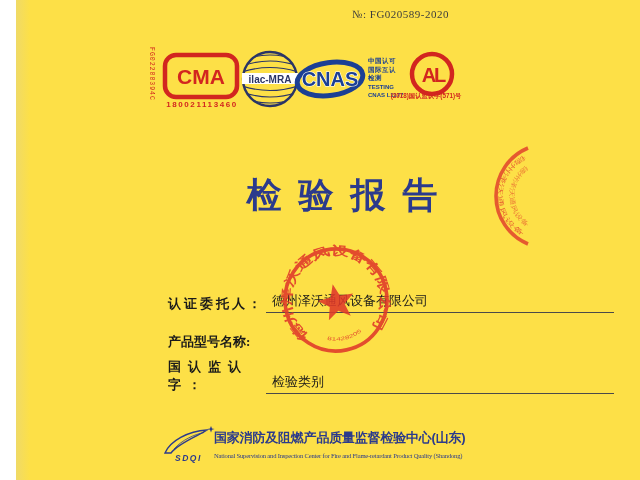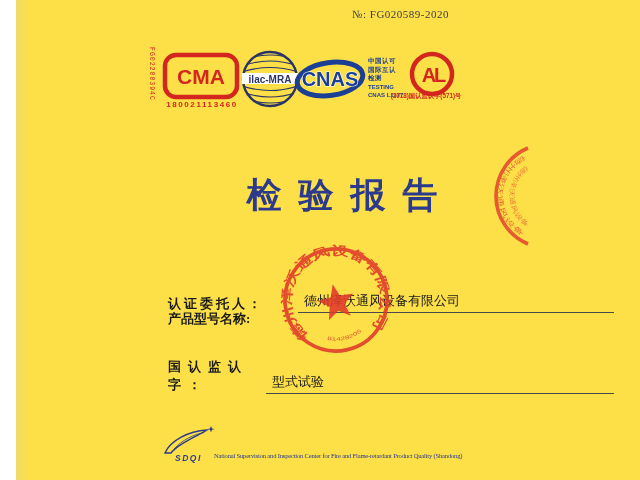--- a/index.html
+++ b/index.html
@@ -28,22 +28,22 @@
   .title-en{left:0;top:219px;width:640px;text-align:center;font-family:"Liberation Serif",serif;
         font-size:18px;font-weight:bold;color:#2b3a8c;letter-spacing:3px;word-spacing:9px;}
   
   .field{position:absolute;left:152px;width:446px;display:flex;align-items:flex-end;
         font-family:"Liberation Serif",serif;font-size:13px;color:#1a1a1a;}
   .flabel{flex:none;width:98px;font-weight:bold;}
   .sp-a{letter-spacing:3px;}
   .sp-b{letter-spacing:0;}
   .sp-c{letter-spacing:7px;}
   .fvalue{flex:1;border-bottom:1px solid #4a4a4a;padding:0 4px 2px 6px;white-space:nowrap;}
-  .f1{top:292px;gap:32px;}
-  .f2{top:310px;}
+  .f1{top:292px;}
+  .f2{top:333px;}
   .f3{top:358px;}
   
   .seal{left:265px;top:245px;opacity:.88;transform:rotate(-12deg);}
   .crescent{left:446px;top:146px;opacity:.8;}
   
   .footer-zh{left:198px;top:429px;font-size:13px;font-weight:bold;color:#2b3a8c;letter-spacing:-.2px;white-space:nowrap;}
   .footer-en{left:198px;top:452px;font-family:"Liberation Serif",serif;font-size:6.6px;
         color:#2b3a8c;letter-spacing:-.2px;white-space:nowrap;}
   svg{display:block;}
 </style>
@@ -106,21 +106,21 @@
 
   <div class="field f1">
     <span class="flabel sp-a">认证委托人：</span>
     <span class="fvalue">德州泽沃通风设备有限公司</span>
   </div>
   <div class="field f2">
     <span class="flabel sp-b">产品型号名称:</span>
   </div>
   <div class="field f3">
     <span class="flabel sp-c">国认监认字：</span>
-    <span class="fvalue">型式试验</span>
+    <span class="fvalue">检验类别</span>
   </div>
 
   <svg class="abs seal" width="110" height="110" viewBox="0 0 110 110">
     <defs>
       <path id="sealArc" d="M 20.5,83.9 A 45,45 0 1 1 89.5,83.9" fill="none"></path>
       <path id="sealBot" d="M 38,92 A 40,40 0 0 0 72,92" fill="none"></path>
     </defs>
     <circle cx="55" cy="55" r="51" fill="none" stroke="#e0392a" stroke-width="3.6"></circle>
     <polygon points="55,39 59.7,51.5 73.1,52.1 62.6,60.5 66.2,73.4 55,66 43.8,73.4 47.4,60.5 36.9,52.1 50.3,51.5" fill="#e0392a"></polygon>
     <text font-size="12.5" font-weight="bold" fill="#e0392a">
@@ -144,15 +144,16 @@
       <textPath href="#crB" textLength="108" lengthAdjust="spacingAndGlyphs">德州泽沃通风设备有限公司</textPath>
     </text>
   </svg>
 
   <svg class="abs" style="left:146px;top:426px;" width="54" height="37" viewBox="0 0 54 37">
     <path d="M 3,27 C 8,15 26,5 45,4 C 40,8 16,17 9,27 Z" fill="none" stroke="#2b3a8c" stroke-width="1.4"></path>
     <path d="M 12,23 C 20,14 32,8.5 42,6.5" fill="none" stroke="#2b3a8c" stroke-width="0.8"></path>
     <path d="M49,0 L50,2.6 L52.6,3 L50,3.8 L49,6.4 L48,3.8 L45.4,3 L48,2.6 Z" fill="#2b3a8c"></path>
     <text x="13" y="35" font-size="8.5" font-weight="bold" font-style="italic" fill="#2b3a8c" letter-spacing="1.5">SDQI</text>
   </svg>
+  <div class="abs footer-zh">国家消防及阻燃产品质量监督检验中心(山东)</div>
   <div class="abs footer-en">National Supervision and Inspection Center for Fire and Flame-retardant Product Quality (Shandong)</div>
 
 </div>
 
 </body></html>

